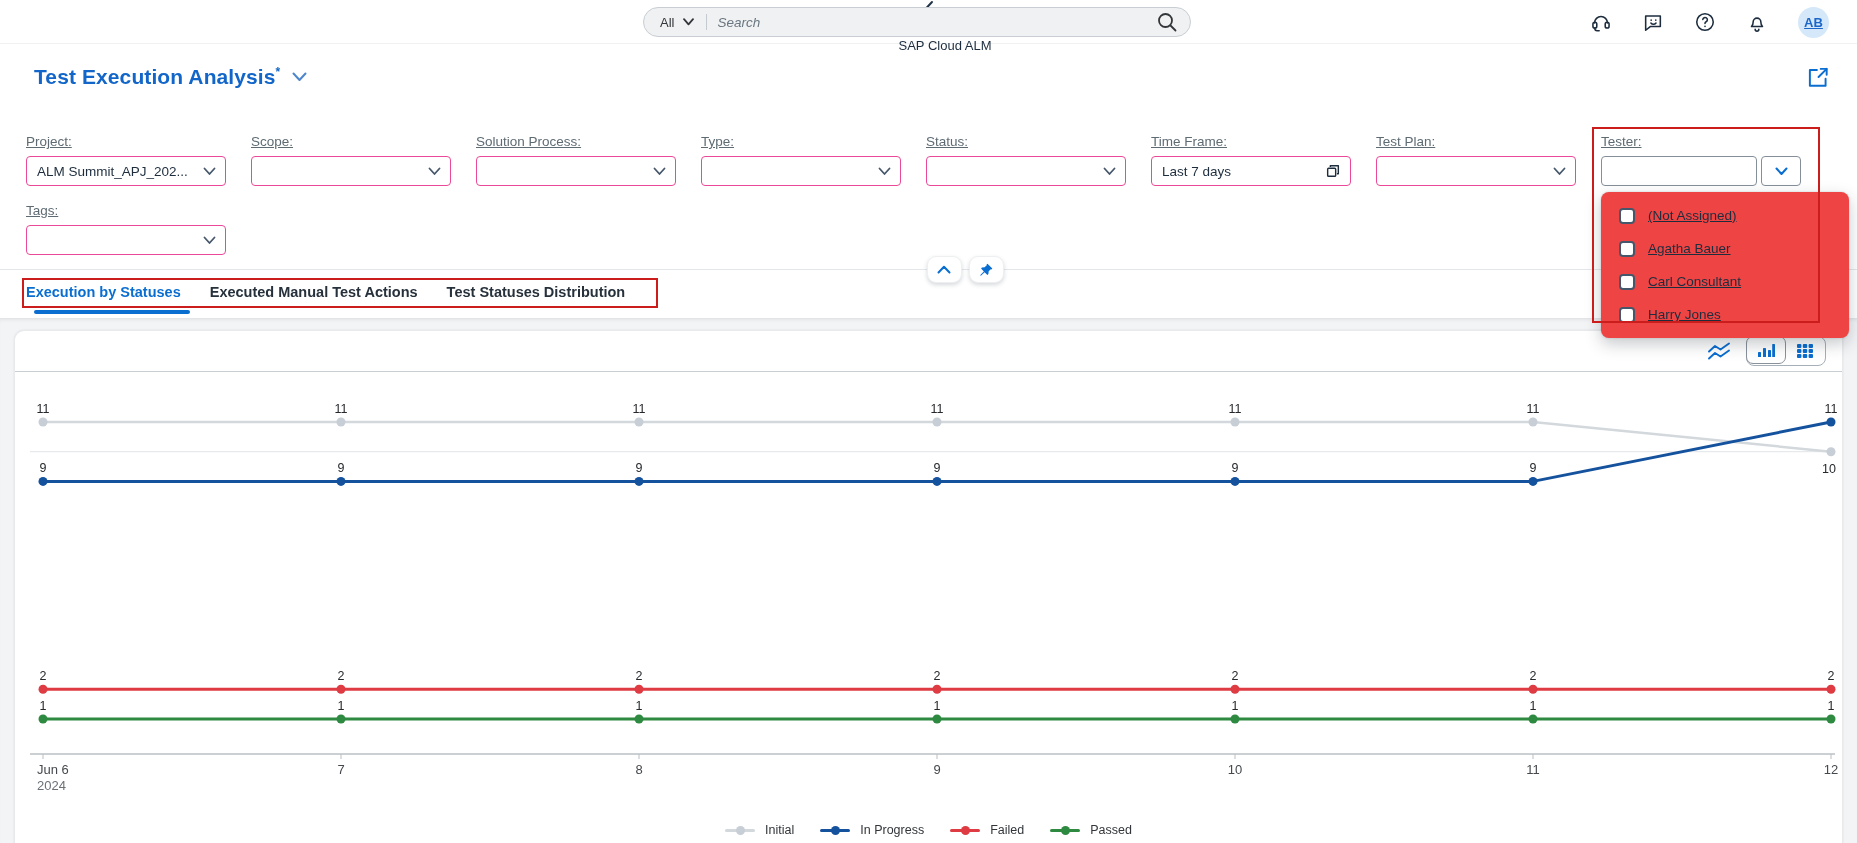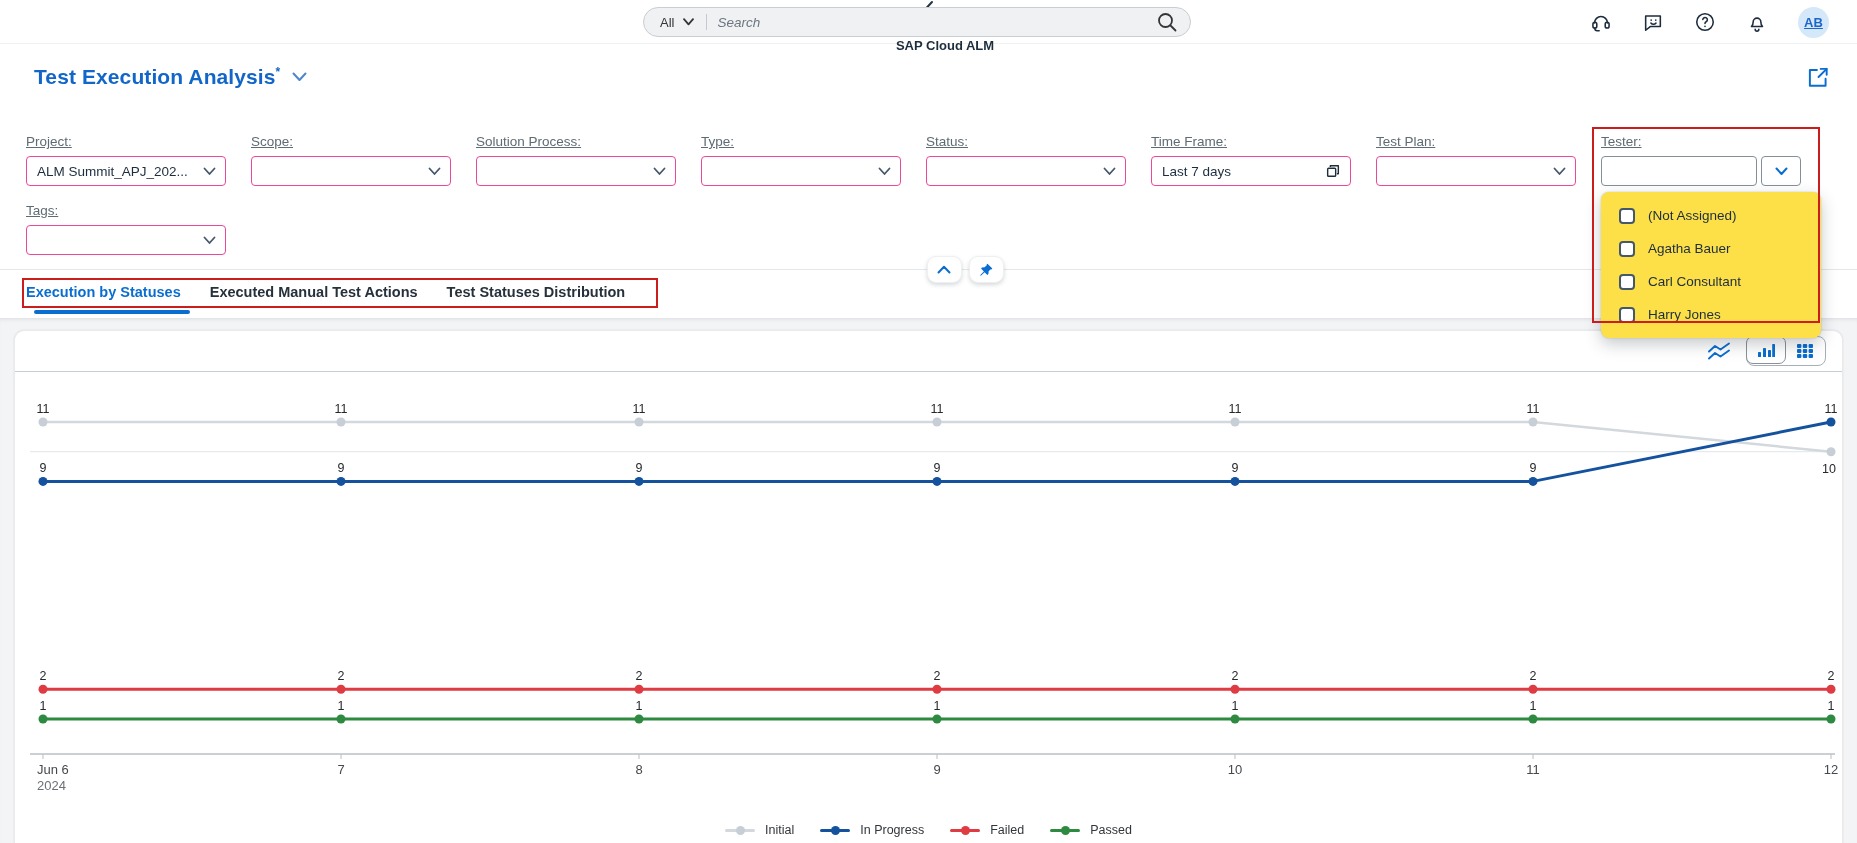--- a/index.html
+++ b/index.html
@@ -6,21 +6,21 @@
   html,body { width:1857px; height:843px; overflow:hidden; background:#fff;
     font-family:"Liberation Sans","DejaVu Sans",sans-serif; color:#1D2D3E; }
   .app { position:relative; width:1857px; height:843px; background:#fff; }
 
   
   .shell { position:absolute; top:0; left:0; right:0; height:44px; background:#fff;
     display:flex; align-items:center; border-bottom:1px solid #F0F1F2;flex-direction:column; }
   .back-btn { width:40px; height:44px; display:flex; align-items:center; justify-content:center; cursor:pointer; }
   .sap-logo { width:50px; height:25px; margin-left:12px; }
   .product-name { font-size:17px; font-weight:400; color:#1D2D3E; display:flex; align-items:center; gap:8px; }
-  .system-name { margin-left:33px; font-size:13px; font-weight:700; color:#1D2D3E; }
+  .system-name { margin-left:33px; font-size:13px; font-weight:400; color:#1D2D3E; }
   .searchbar { position:absolute; left:643px; top:7px; width:548px; height:30px; background:#F0F1F2;
     border:1px solid #C8CED3; border-radius:16px; display:flex; align-items:center; padding:0 12px 0 16px; }
   .search-scope { font-size:13px; color:#32363A; display:flex; align-items:center; gap:9px; cursor:pointer; }
   .search-divider { width:1px; height:16px; background:#C4CAD0; margin:0 10px 0 12px; }
   .searchbar input { flex:1; border:none; outline:none; background:transparent; font-size:13.5px;
     font-family:"Liberation Sans","DejaVu Sans",sans-serif; color:#1D2D3E; }
   .searchbar input::placeholder { font-style:italic; color:#6A7680; }
   .shell-right { position:absolute; right:0; top:0; height:44px; display:flex; align-items:center; gap:30px; padding-right:28px; }
   .shell-ico { width:22px; height:22px; color:#1D2D3E; cursor:pointer; }
   .avatar { width:31px; height:31px; border-radius:50%; background:#D5E8FA; color:#1B66C9;
@@ -43,22 +43,22 @@
     display:flex; align-items:center; padding:0 9px 0 10px; cursor:pointer; }
   .fval { flex:1; font-size:13.5px; color:#1D2D3E; white-space:nowrap; overflow:hidden; }
   .chev { width:13px; height:13px; color:#46576B; flex:none; }
   .vh-ico { width:16px; height:16px; color:#1D2D3E; flex:none; }
   
   .tester-wrap { margin-top:5px; display:flex; gap:4px; }
   .tester-input { flex:1; height:30px; border:1px solid #848F9A; border-radius:4px; background:#fff; cursor:text; }
   .tester-btn { width:40px; height:30px; border:1px solid #848F9A; border-radius:4px; background:#fff;
     display:flex; align-items:center; justify-content:center; cursor:pointer; }
   .tester-btn .chev { color:var(--accent); }
-  .tester-popup { position:absolute; top:58px; left:0; width:220px; background:#fde047; border-radius:8px;
-    box-shadow:0 6px 16px rgba(30,40,50,.25), 0 0 2px rgba(30,40,50,.2); padding:7px 0; z-index:5; }
+  .tester-popup { position:absolute; top:58px; left:0; width:248px; background:#ef4444; border-radius:8px;
+    box-shadow:0 6px 16px rgba(30,40,50,.25), 0 0 2px rgba(30,40,50,.2); padding:7px 0; z-index:5;text-decoration:underline; }
   .opt { height:33px; display:flex; align-items:center; gap:13px; padding:0 12px 0 18px; cursor:pointer; font-size:13.5px; color:#1D2D3E; }
   .cb { width:16px; height:16px; border:2px solid #45586B; border-radius:4px; background:#fff; flex:none; }
   .red-box { position:absolute; border:2px solid var(--annotation-red); pointer-events:none; z-index:6; }
   .tester-red { left:-9px; top:-7px; width:228px; height:196px; }
 
   
   .collapse-bar { position:absolute; top:255px; left:0; right:0; height:30px; }
   .collapse-bar::before { content:""; position:absolute; left:0; right:0; top:14px; height:1px; background:#E4E7EA; }
   .cb-btns { position:absolute; left:50%; top:1px; transform:translateX(-2px); display:flex; gap:7px; }
   .pill-btn { width:35px; height:27px; background:#fff; border:1px solid #EDEFF1; border-radius:9px;

